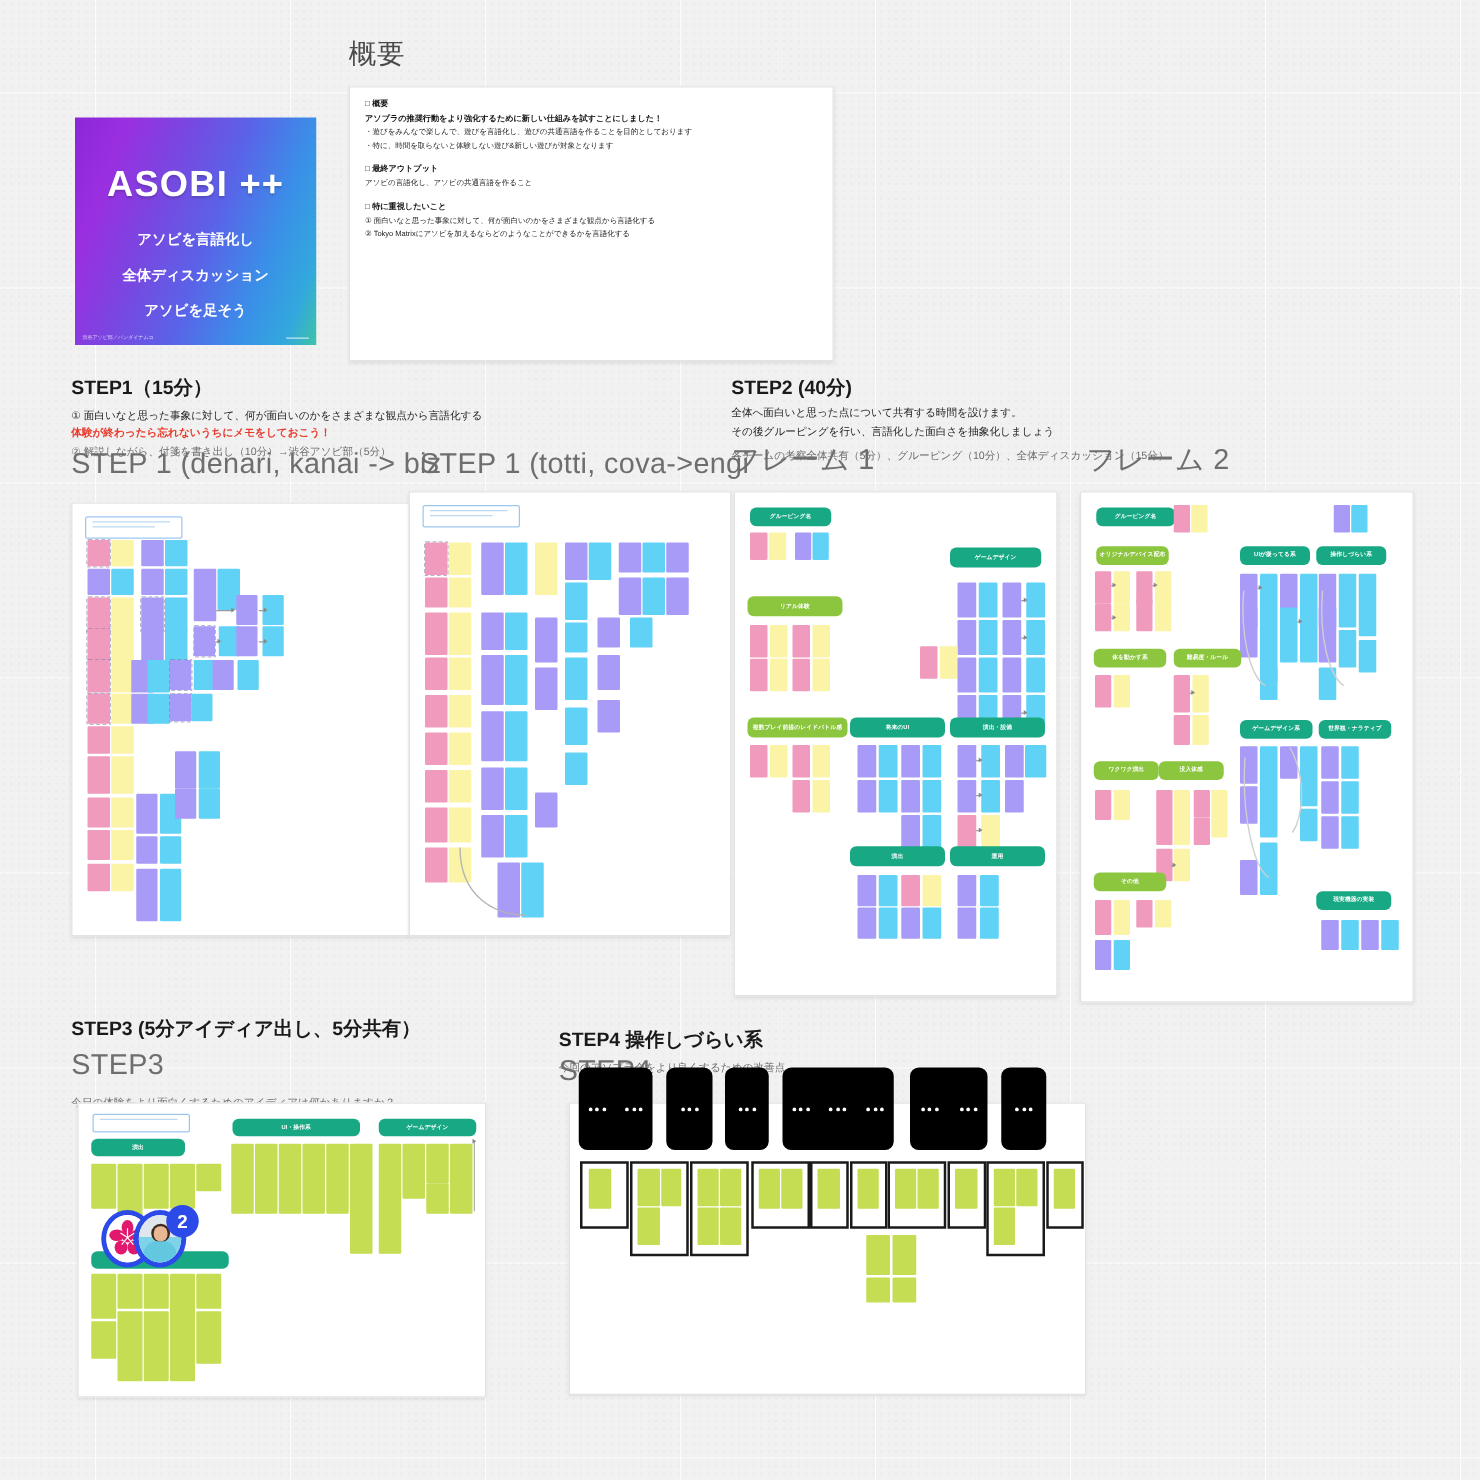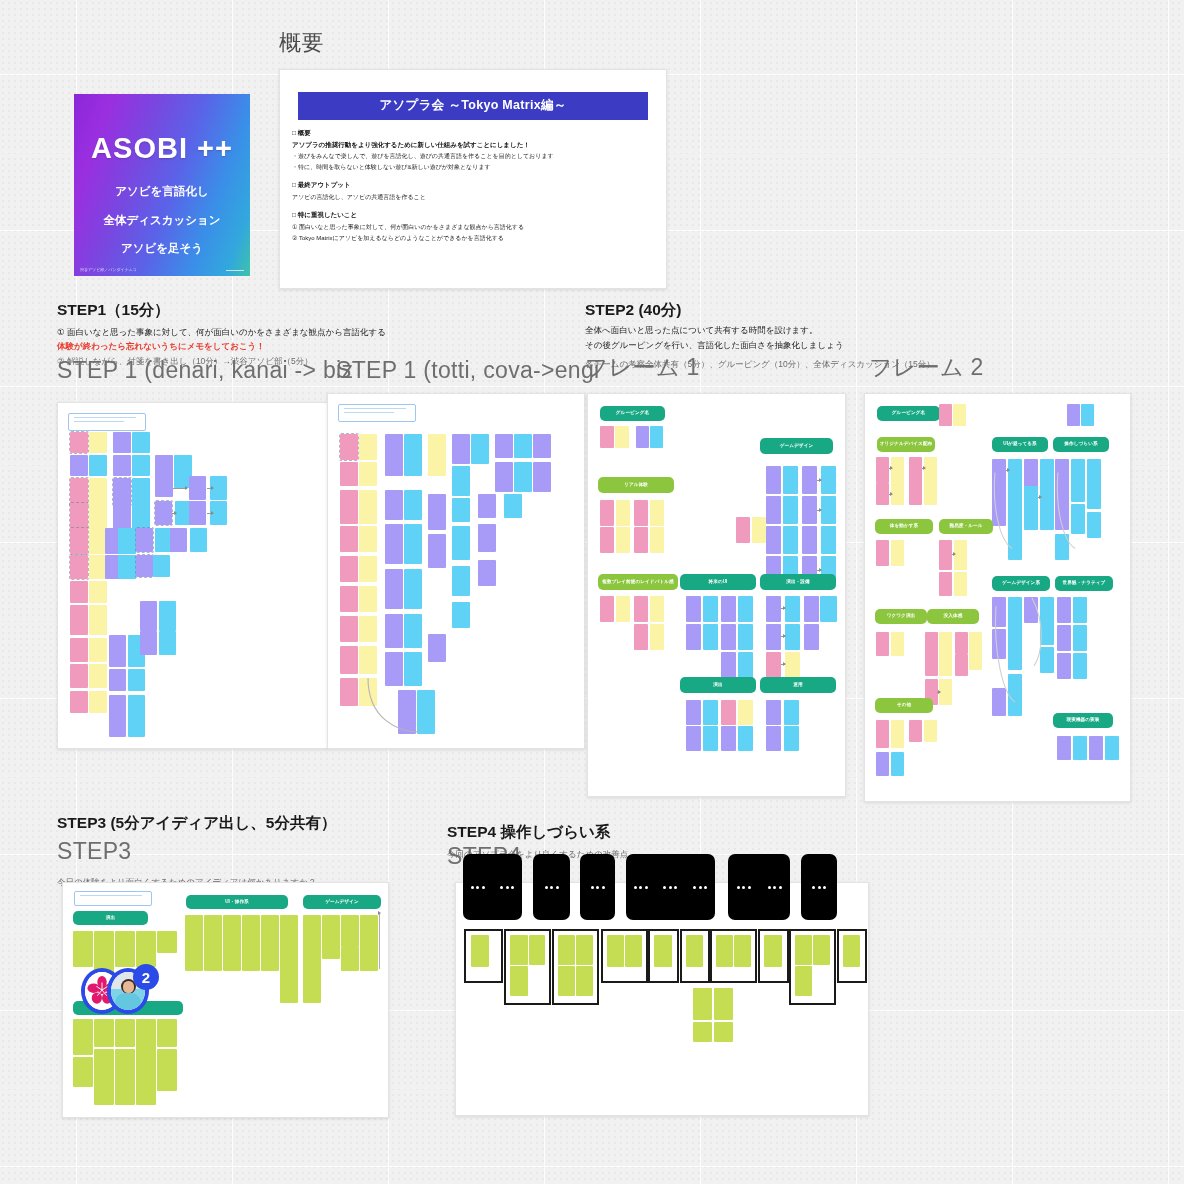--- a/index.html
+++ b/index.html
@@ -159,33 +159,30 @@
     border-radius:10px 10px 0 0;background:#63c7e0;
   }
 </style>
 </head>
 <body>
 
 <div id="grid"></div>
 
 <div class="abs canvas-title" style="left:279px;top:28px;">概要</div>
 
-<div class="abs slide-gradient" style="left:74px;top:94px;width:176px;height:182px;">
+<div class="abs slide-gradient" style="left:60px;top:94px;width:193px;height:182px;">
   <div class="asobi-title">ASOBI ++</div>
   <div class="asobi-line" style="top:90px;">アソビを言語化し</div>
   <div class="asobi-line" style="top:119px;">全体ディスカッション</div>
   <div class="asobi-line" style="top:147px;">アソビを足そう</div>
   <div class="asobi-foot">渋谷アソビ部／バンダイナムコ</div>
   <div class="asobi-foot-r"></div>
 </div>
 
 <div class="abs board" style="left:279px;top:69px;width:386px;height:218px;">
-  <div style="padding:22px 18px 0 18px;">
-    <div class="doc-banner">アソプラ会 ～Tokyo Matrix編～</div>
-  </div>
   <div class="doc-body">
     <div class="doc-h">□ 概要</div>
     <div class="doc-strong">アソプラの推奨行動をより強化するために新しい仕組みを試すことにしました！</div>
     <div class="doc-p">・遊びをみんなで楽しんで、遊びを言語化し、遊びの共通言語を作ることを目的としております</div>
     <div class="doc-p">・特に、時間を取らないと体験しない遊び&amp;新しい遊びが対象となります</div>
     <div class="doc-gap"></div>
     <div class="doc-h">□ 最終アウトプット</div>
     <div class="doc-p">アソビの言語化し、アソビの共通言語を作ること</div>
     <div class="doc-gap"></div>
     <div class="doc-h">□ 特に重視したいこと</div>

